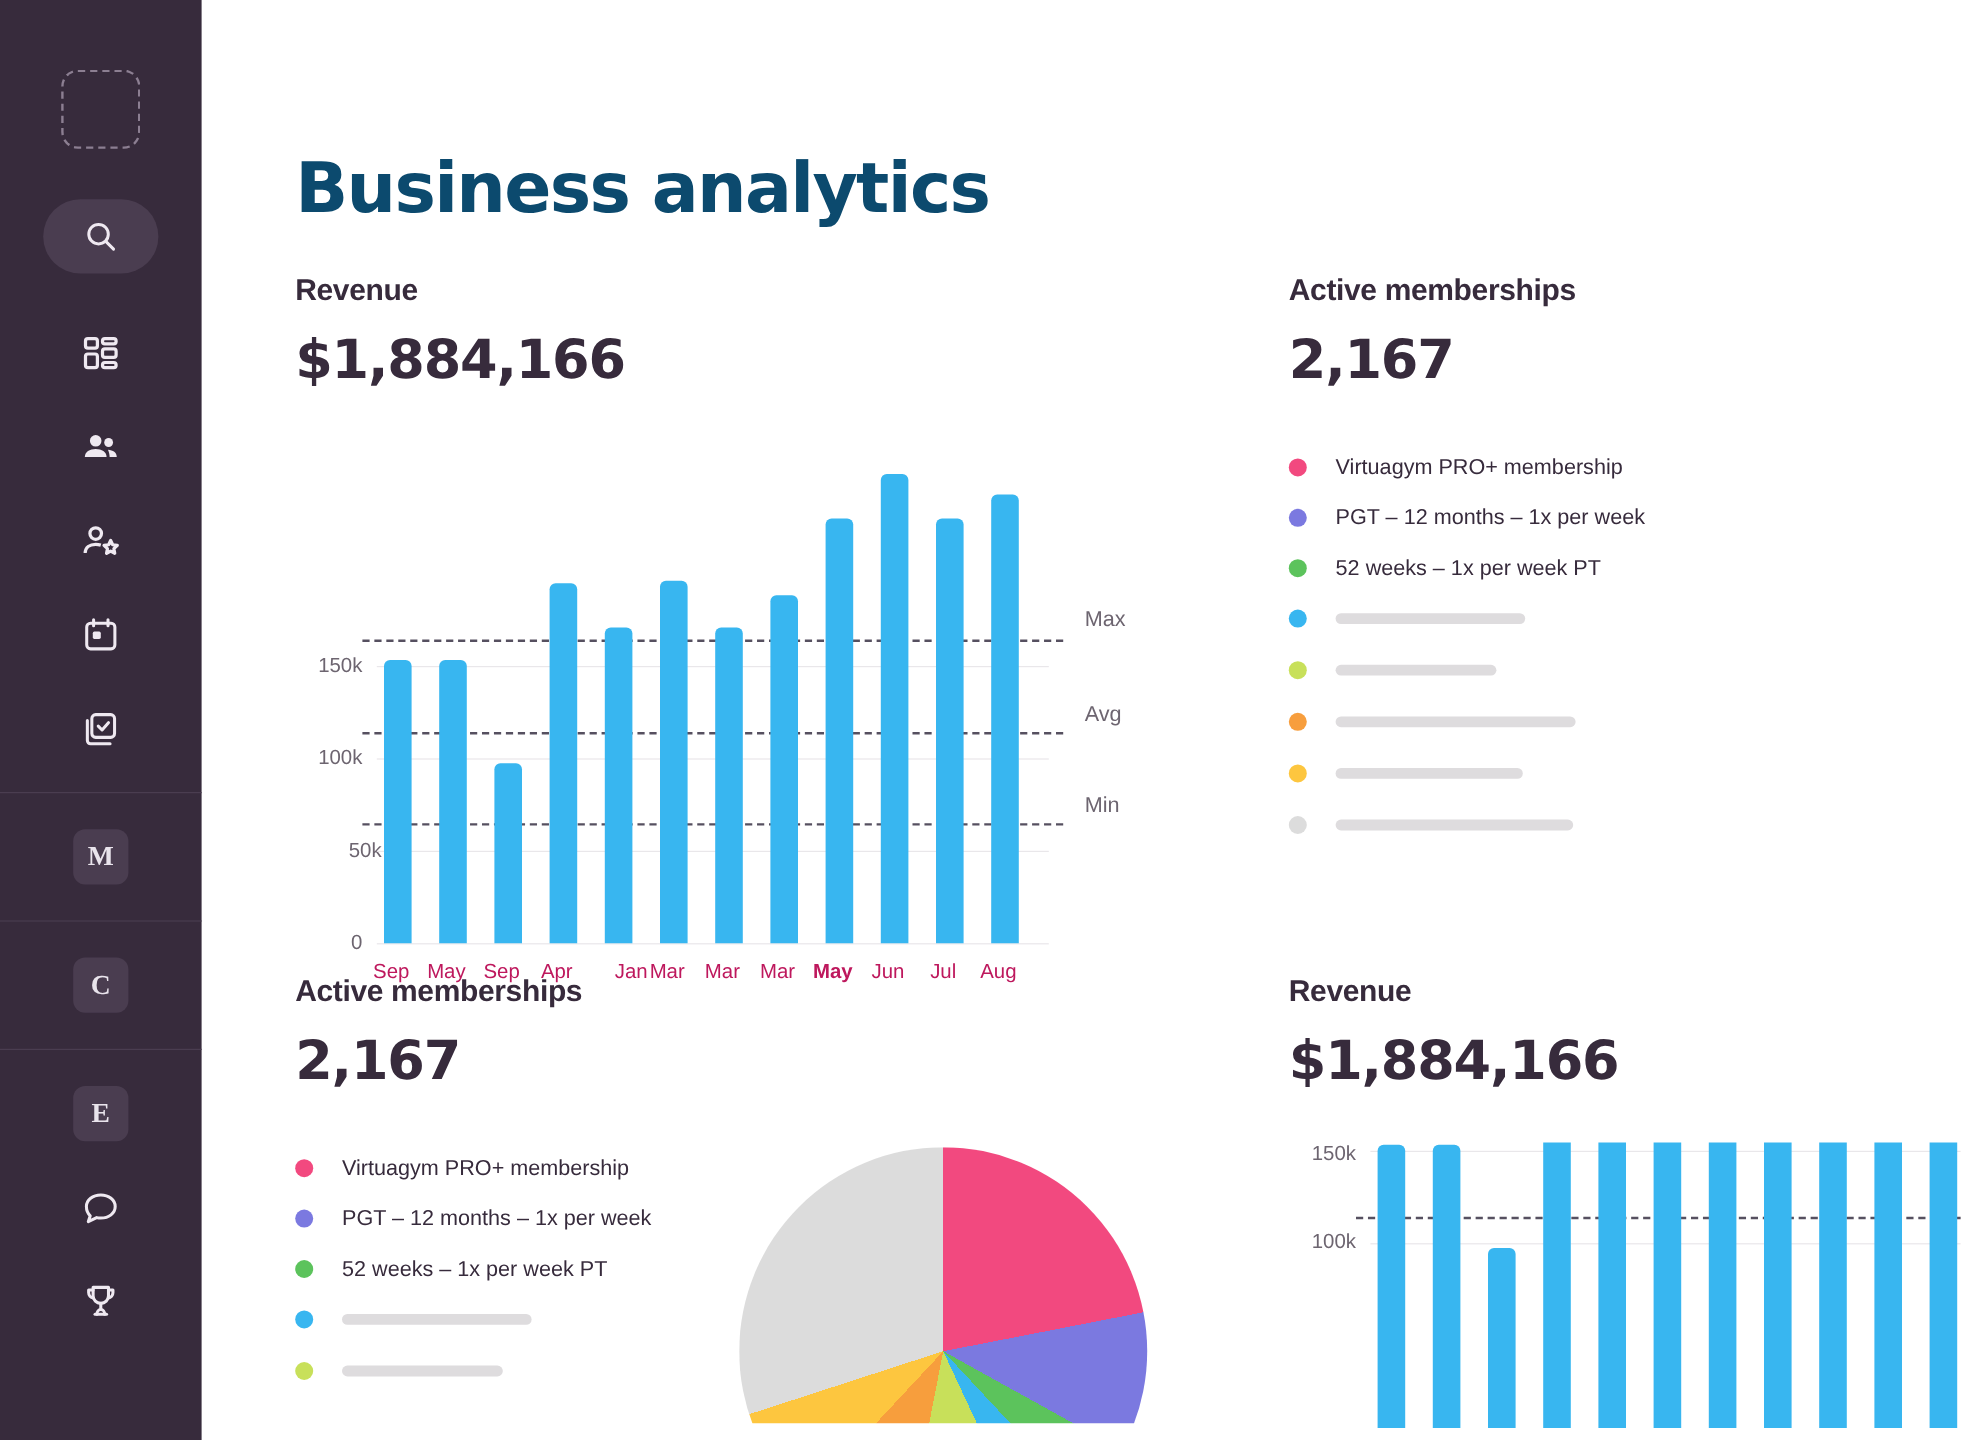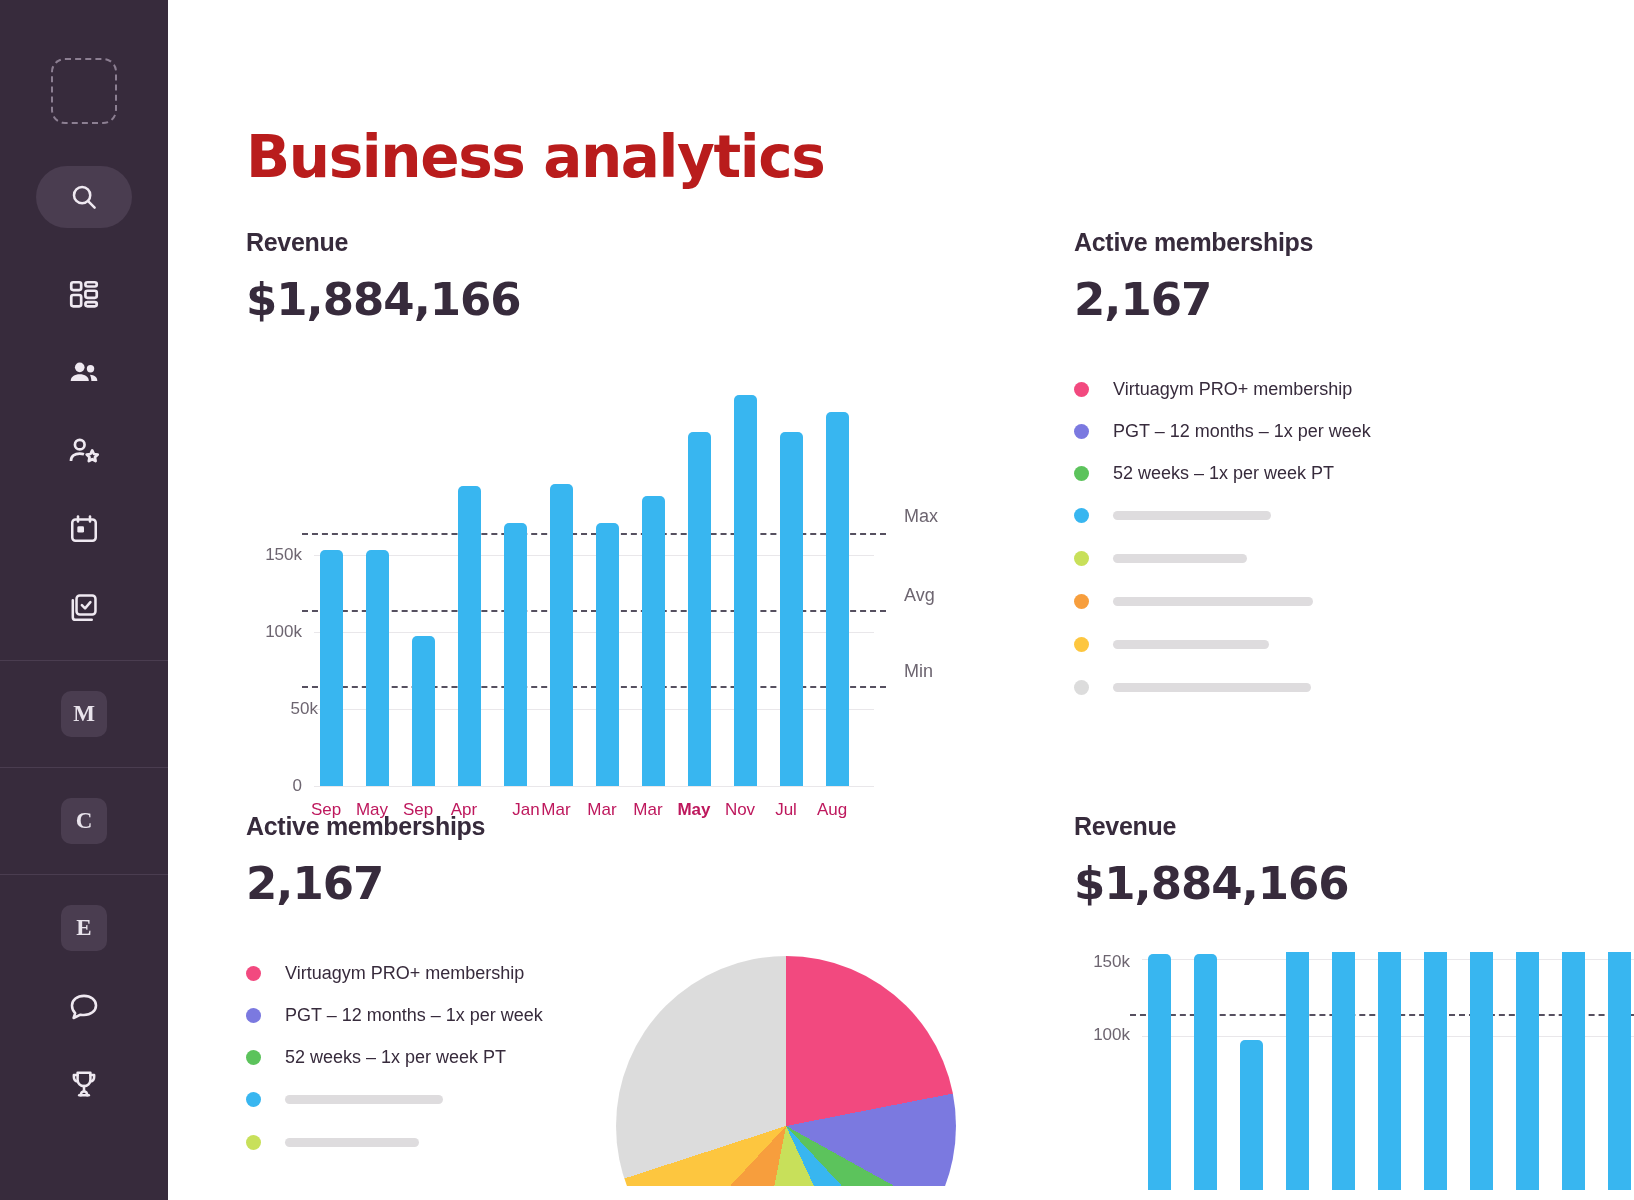--- a/index.html
+++ b/index.html
@@ -52,21 +52,21 @@
     flex: 1 1 auto;
     position: relative;
     padding: 0;
     overflow: hidden;
   }
   .page-title {
     position: absolute;
     left: 78px; top: 84px;
     font-size: 58px;
     font-weight: bold;
-    color: #b91c1c;
+    color: #0c4a6e;
     letter-spacing: -1.4px;
     font-family: "DejaVu Sans", sans-serif;
   }
 
   .panel { position: absolute; }
   .panel-title {
     font-size: 25px;
     font-weight: bold;
     color: #372B3C;
     letter-spacing: -0.3px;
@@ -286,21 +286,21 @@
 
         <div class="bc-xlabel" style="left:52px;  top:444px; width:56px;">Sep</div>
         <div class="bc-xlabel" style="left:98px;  top:444px; width:56px;">May</div>
         <div class="bc-xlabel" style="left:144px; top:444px; width:56px;">Sep</div>
         <div class="bc-xlabel" style="left:190px; top:444px; width:56px;">Apr</div>
         <div class="bc-xlabel" style="left:252px; top:444px; width:56px;">Jan</div>
         <div class="bc-xlabel" style="left:282px; top:444px; width:56px;">Mar</div>
         <div class="bc-xlabel" style="left:328px; top:444px; width:56px;">Mar</div>
         <div class="bc-xlabel" style="left:374px; top:444px; width:56px;">Mar</div>
         <div class="bc-xlabel" style="left:420px; top:444px; width:56px;font-weight:bold;">May</div>
-        <div class="bc-xlabel" style="left:466px; top:444px; width:56px;">Nov</div>
+        <div class="bc-xlabel" style="left:466px; top:444px; width:56px;">Jun</div>
         <div class="bc-xlabel" style="left:512px; top:444px; width:56px;">Jul</div>
         <div class="bc-xlabel" style="left:558px; top:444px; width:56px;">Aug</div>
       </div>
     </section>
 
     <section class="panel" style="left:906px; top:228px; width:700px;">
       <div class="panel-title">Active memberships</div>
       <div class="panel-value">2,167</div>
 
       <div style="margin-top:42px;">

